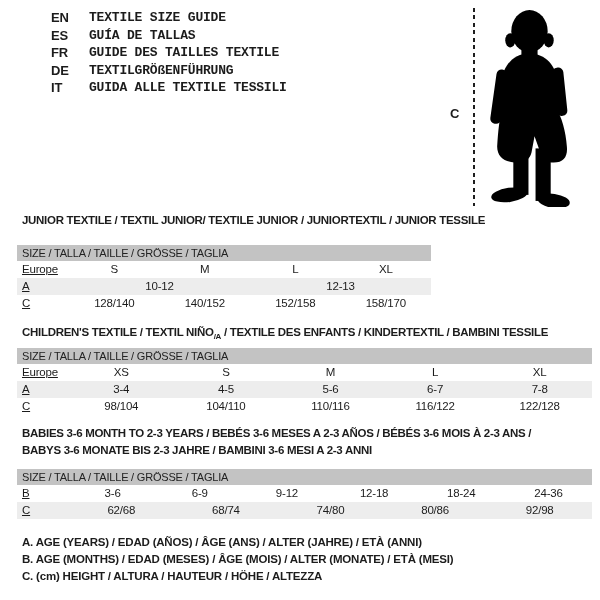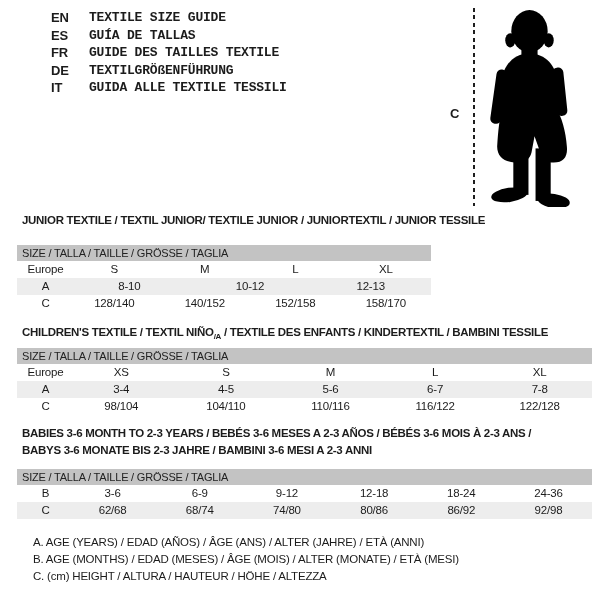--- a/index.html
+++ b/index.html
@@ -19,26 +19,26 @@
   .height-label { position:absolute; left:450px; top:106px; font-size:13px; font-weight:700; }
   .silhouette { position:absolute; left:487px; top:9px; }
 
   
   .tbl-title { position:absolute; left:22px; font-size:11.5px; font-weight:700; letter-spacing:-0.3px; white-space:nowrap; }
   .tbl-title .sub { font-size:8px; vertical-align:sub; }
   .tbl { position:absolute; left:17px; }
   .size-bar { height:16px; line-height:16px; background:#c3c3c3; font-size:11px; padding-left:5px; color:#222; }
   .trow { display:flex; height:17px; line-height:17px; font-size:11.5px; }
   .trow.alt { background:#ededed; }
-  .tlabel { width:52px; padding-left:5px; text-align:center; }
+  .tlabel { width:52px; padding-left:5px; text-align:left;text-decoration:underline; }
   .tcell { flex:1; text-align:center; }
 
   
   .footnotes { position:absolute; left:22px; top:534px; }
-  .footnote { font-size:11.5px; font-weight:400; line-height:17px; white-space:nowrap;margin-left:11px; }
+  .footnote { font-size:11.5px; font-weight:700; line-height:17px; white-space:nowrap; }
 </style>
 </head>
 <body>
 
 <div class="page">
 
   <div class="lang-block">
     <div class="lang-row">
       <span class="lang-code">EN</span>
       <span class="lang-label">TEXTILE SIZE GUIDE</span>
@@ -83,21 +83,20 @@
     <div class="size-bar">SIZE / TALLA / TAILLE / GRÖSSE / TAGLIA</div>
     <div class="trow">
       <span class="tlabel">Europe</span>
       <span class="tcell">S</span>
       <span class="tcell">M</span>
       <span class="tcell">L</span>
       <span class="tcell">XL</span>
     </div>
     <div class="trow alt">
       <span class="tlabel">A</span>
-      <span class="tcell">8-10</span>
       <span class="tcell">10-12</span>
       <span class="tcell">12-13</span>
     </div>
     <div class="trow">
       <span class="tlabel">C</span>
       <span class="tcell">128/140</span>
       <span class="tcell">140/152</span>
       <span class="tcell">152/158</span>
       <span class="tcell">158/170</span>
     </div>
@@ -148,21 +147,20 @@
       <span class="tcell">12-18</span>
       <span class="tcell">18-24</span>
       <span class="tcell">24-36</span>
     </div>
     <div class="trow alt">
       <span class="tlabel">C</span>
       <span class="tcell">62/68</span>
       <span class="tcell">68/74</span>
       <span class="tcell">74/80</span>
       <span class="tcell">80/86</span>
-      <span class="tcell">86/92</span>
       <span class="tcell">92/98</span>
     </div>
   </div>
 
   <div class="footnotes">
     <div class="footnote">A. AGE (YEARS) / EDAD (AÑOS) / ÂGE (ANS) / ALTER (JAHRE) / ETÀ (ANNI)</div>
     <div class="footnote">B. AGE (MONTHS) / EDAD (MESES) / ÂGE (MOIS) / ALTER (MONATE) / ETÀ (MESI)</div>
     <div class="footnote">C. (cm) HEIGHT / ALTURA / HAUTEUR / HÖHE / ALTEZZA</div>
   </div>
 

